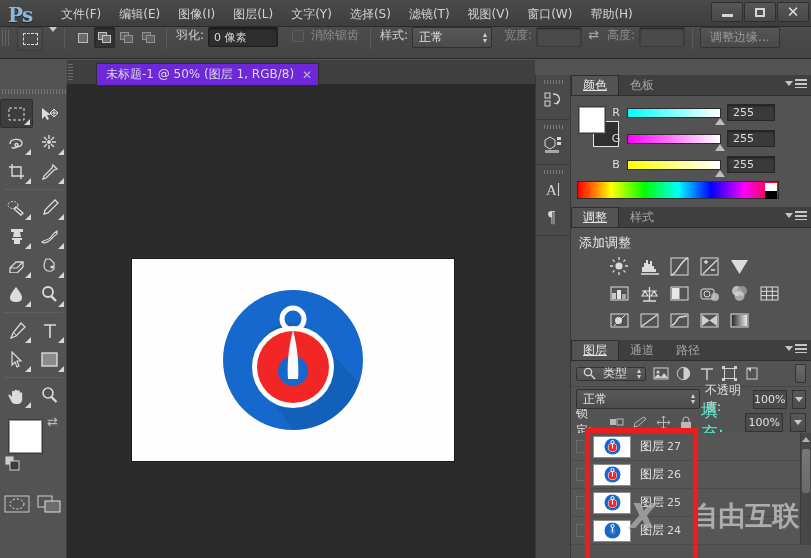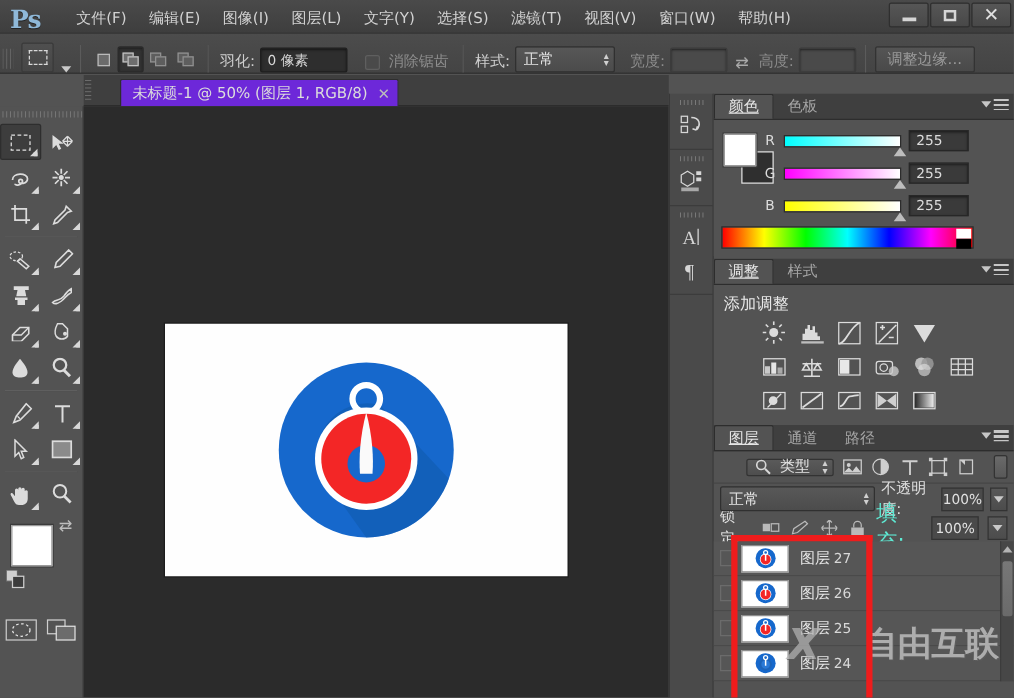--- a/index.html
+++ b/index.html
@@ -39,21 +39,21 @@
   }
   .wbtn .gl-min{ display:block; width:11px; height:3px; background:#d5d5d5; margin-top:6px;}
   .wbtn .gl-max{ display:block; width:10px; height:9px; border:2px solid #d5d5d5;}
   .wbtn .gl-close{ font-size:15px; line-height:15px; color:#e0e0e0; font-weight:300;}
 
   
   .optionsbar{
     position:absolute; left:0; top:27px; width:811px; height:32px;
     background:linear-gradient(#4c4c4c,#444);
     border-bottom:1px solid #2b2b2b;
-    display:flex; align-items:flex-end;
+    display:flex; align-items:flex-start;
   }
   .grip{ width:9px; height:22px; margin-left:2px;
     background-image:repeating-linear-gradient(to right,#6f6f6f 0 1px,transparent 1px 3px);
     background-size:3px 16px; background-repeat:repeat-x; background-position:0 3px;
     opacity:.75;
   }
   .opt-toolicon{
     width:26px; height:24px; margin-left:6px; border:1px solid #3a3a3a; border-radius:2px;
     background:linear-gradient(#4f4f4f,#464646);
     display:flex; align-items:center; justify-content:center;
@@ -207,21 +207,21 @@
   .adj-grid{ position:absolute; left:38px; top:28px; display:flex; flex-direction:column; gap:6px;}
   .adj-row{ display:flex; gap:9px; }
   .adj-ico{ width:21px;height:21px; display:flex;align-items:center;justify-content:center; color:#d9d9d9;}
 
   
   .filterrow{ height:26px; display:flex; align-items:center; padding:0 5px; gap:6px;
     border-bottom:1px solid #474747;}
   .filterpill{
     height:14px; min-width:70px; background:linear-gradient(#5a5a5a,#4e4e4e);
     border:1px solid #333; border-radius:2px; display:flex; align-items:center;
-    gap:5px; padding:0 4px; color:#e2e2e2; font-size:12px;margin-left:21px;}
+    gap:5px; padding:0 4px; color:#e2e2e2; font-size:12px;}
   .f-ico{ width:17px;height:17px; display:flex;align-items:center;justify-content:center;color:#cfcfcf;}
   .toggle-sw{ width:11px;height:19px; background:linear-gradient(#6a6a6a,#585858);
     border:1px solid #333; border-radius:2px; margin-left:auto;}
   .blendrow{ height:24px; display:flex; align-items:center; padding:0 5px; gap:5px;}
   .blendsel{ flex:0 0 124px; height:20px; background:linear-gradient(#585858,#4c4c4c);
     border:1px solid #303030; border-radius:2px; color:#e4e4e4; font-size:12px;
     display:flex; align-items:center; padding:0 16px 0 6px; position:relative;}
   .blendsel .arrows{ position:absolute; right:4px; top:3px; font-size:8px;line-height:6px;color:#d0d0d0;}
   .numbox{ width:40px; height:19px; background:#4a4a4a; border:1px solid #333;
     color:#e0e0e0; font-size:11px; display:flex; align-items:center; justify-content:center;}

